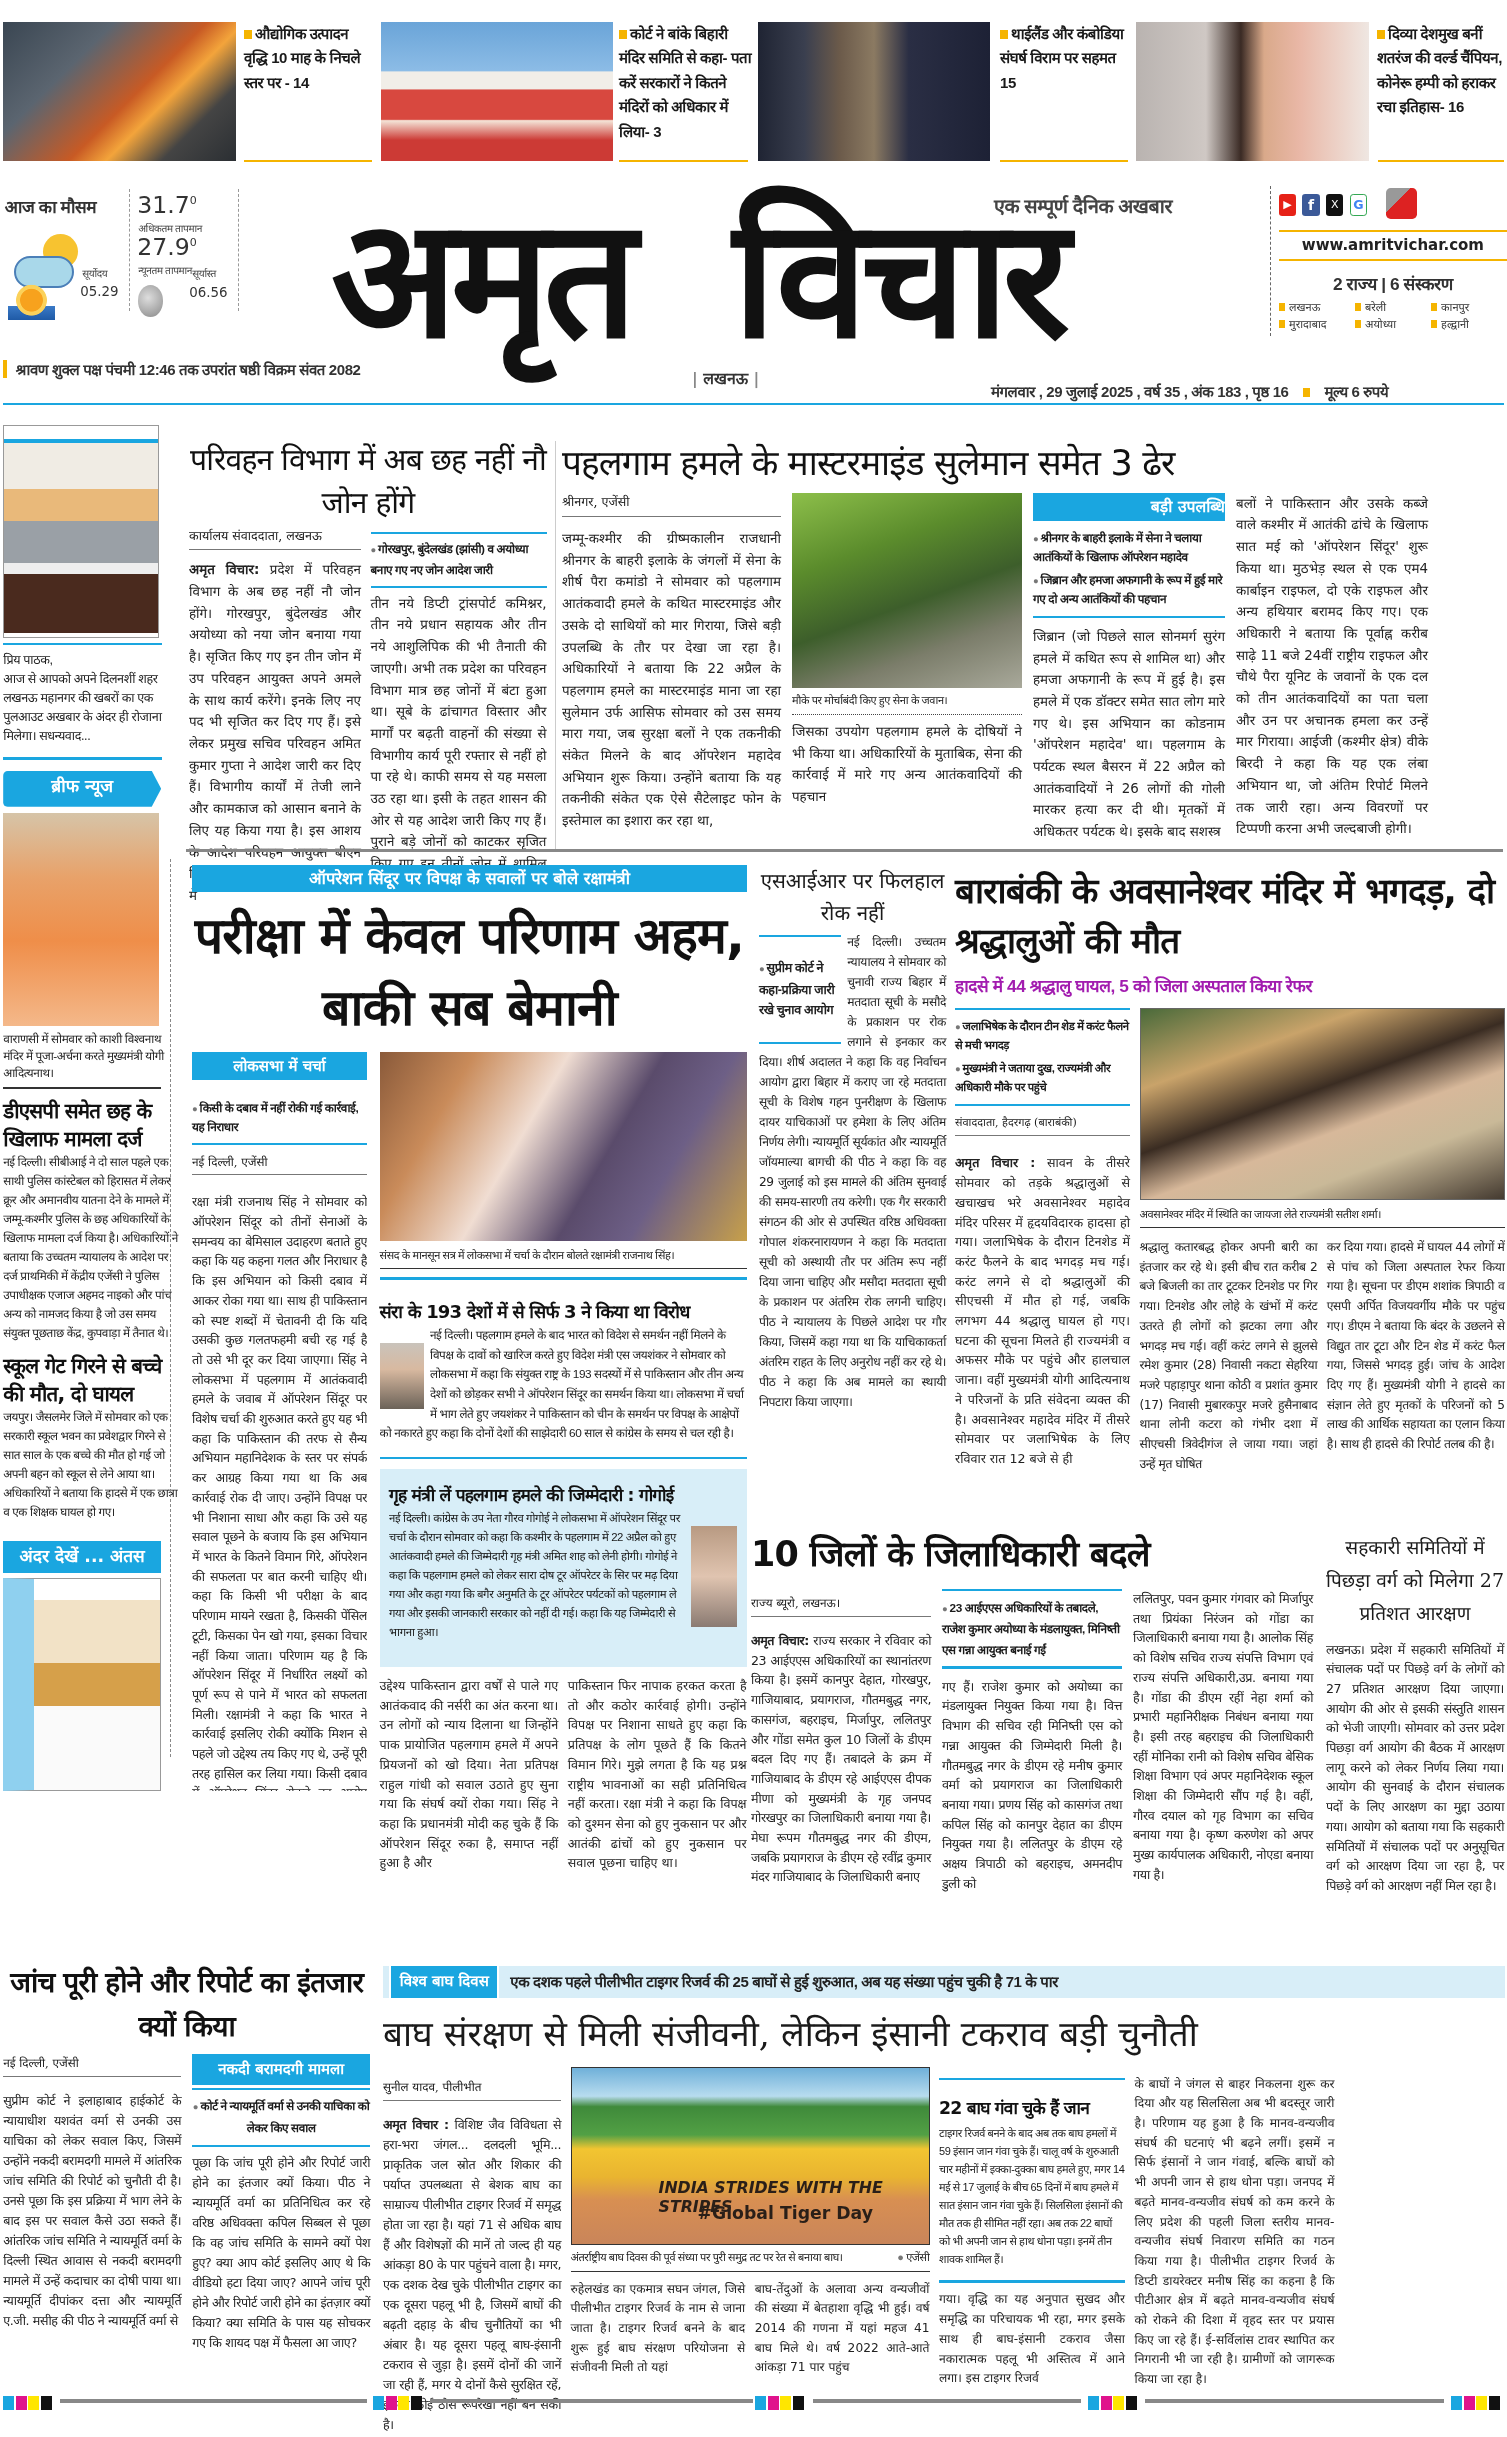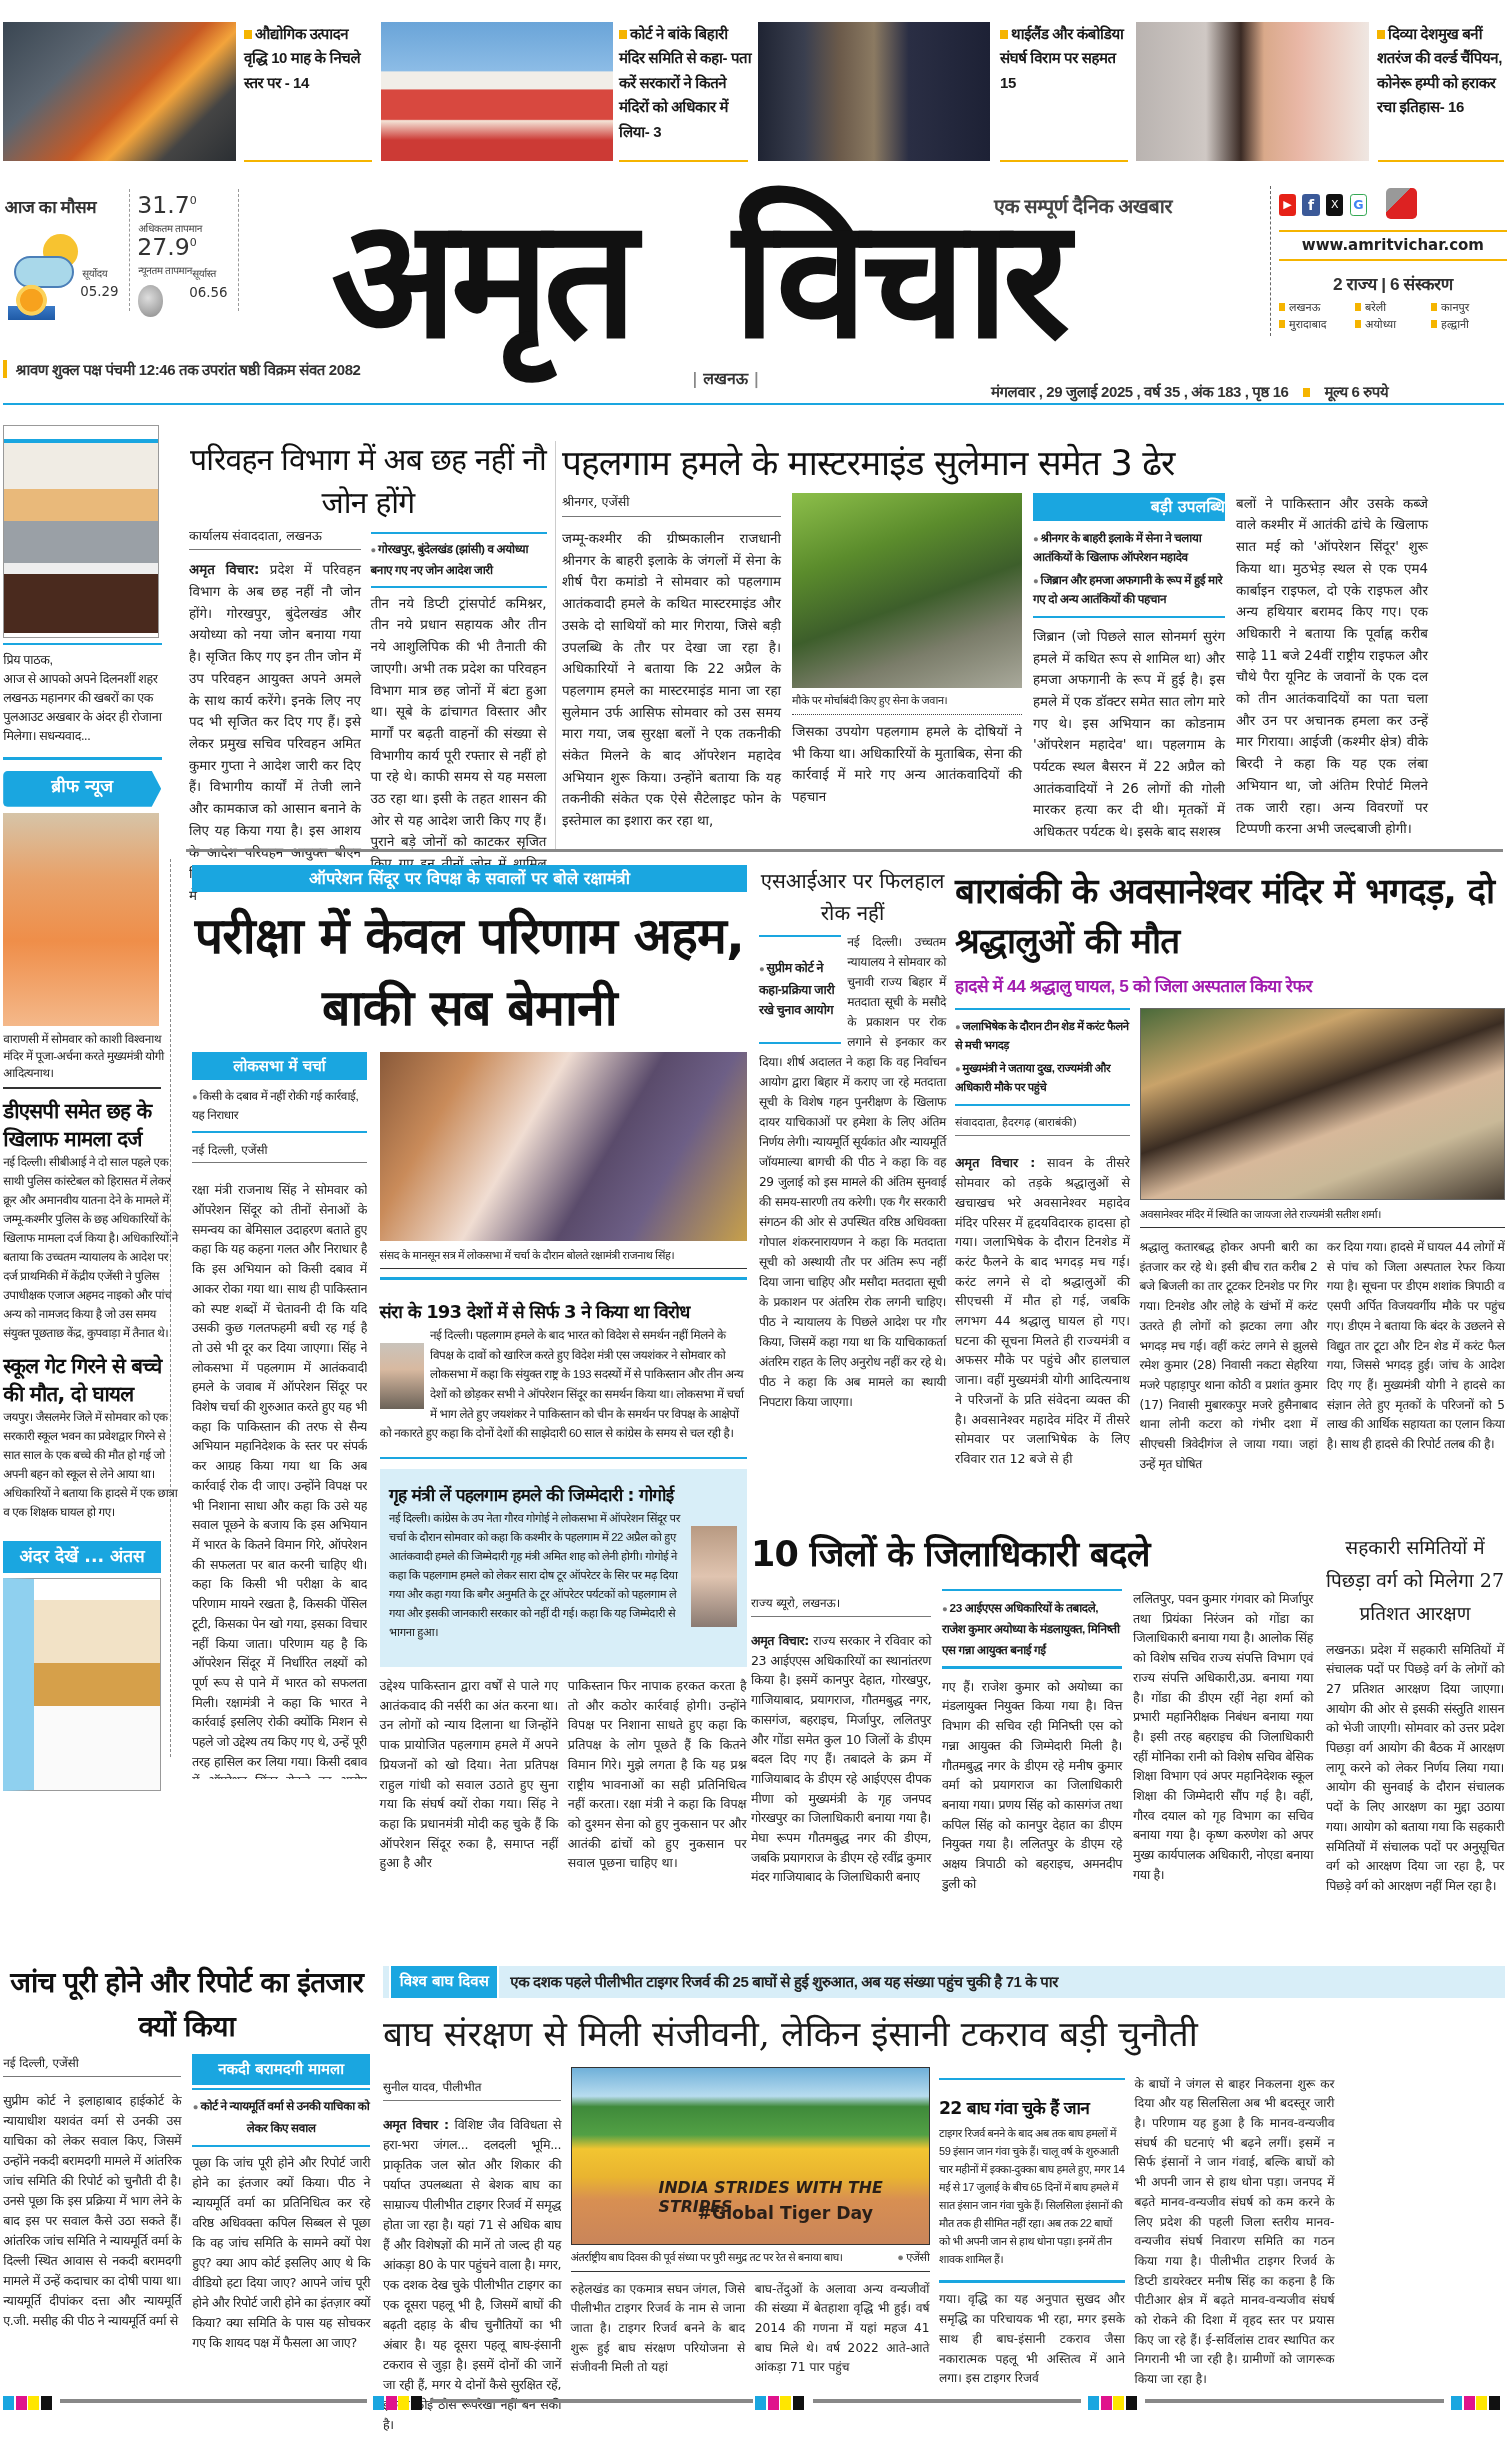--- a/index.html
+++ b/index.html
@@ -165,21 +165,21 @@
   </div>
 </div>
 <div class="abs" style="left:186px;top:849px;width:1317px;height:3.2px;background:#888"></div>
 
 <div class="abs" style="left:192px;top:865px;width:555px">
   <div class="blue" style="height:27px;color:#fff;font-size:16.5px;font-weight:bold;text-align:center;line-height:27px"><span>ऑपरेशन सिंदूर पर विपक्ष के सवालों पर बोले रक्षामंत्री</span></div>
   <div class="hl" style="font-size:50px;line-height:72px;text-align:center;margin-top:7.9px;font-weight:900">परीक्षा में केवल परिणाम अहम, बाकी सब बेमानी</div>
   <div style="display:flex;gap:12.6px;margin-top:7.9px">
     <div style="width:175px">
       <div class="blue" style="height:28px;color:#fff;font-size:15px;font-weight:bold;text-align:center;line-height:28px"><span>लोकसभा में चर्चा</span></div>
-      <div class="cond bullet" style="font-size:11.8px;font-weight:normal;line-height:19px;margin-top:7px">किसी के दबाव में नहीं रोकी गई कार्रवाई, यह निराधार</div>
+      <div class="cond bullet" style="font-size:11.8px;font-weight:bold;line-height:19px;margin-top:19px">किसी के दबाव में नहीं रोकी गई कार्रवाई, यह निराधार</div>
       <div class="hr-blue" style="height:2.4px;margin-top:6.3px"></div>
       <div class="serif" style="font-size:11.8px;margin-top:7.9px;padding-bottom:4.7px;border-bottom:0.8px solid #777">नई दिल्ली, एजेंसी</div>
       <div class="body-txt cond" style="margin-top:17.3px;font-size:12.6px;line-height:19.7px;height:599px;overflow:hidden">रक्षा मंत्री राजनाथ सिंह ने सोमवार को ऑपरेशन सिंदूर को तीनों सेनाओं के समन्वय का बेमिसाल उदाहरण बताते हुए कहा कि यह कहना गलत और निराधार है कि इस अभियान को किसी दबाव में आकर रोका गया था। साथ ही पाकिस्तान को स्पष्ट शब्दों में चेतावनी दी कि यदि उसकी कुछ गलतफहमी बची रह गई है तो उसे भी दूर कर दिया जाएगा। सिंह ने लोकसभा में पहलगाम में आतंकवादी हमले के जवाब में ऑपरेशन सिंदूर पर विशेष चर्चा की शुरुआत करते हुए यह भी कहा कि पाकिस्तान की तरफ से सैन्य अभियान महानिदेशक के स्तर पर संपर्क कर आग्रह किया गया था कि अब कार्रवाई रोक दी जाए। उन्होंने विपक्ष पर भी निशाना साधा और कहा कि उसे यह सवाल पूछने के बजाय कि इस अभियान में भारत के कितने विमान गिरे, ऑपरेशन की सफलता पर बात करनी चाहिए थी। कहा कि किसी भी परीक्षा के बाद परिणाम मायने रखता है, किसकी पेंसिल टूटी, किसका पेन खो गया, इसका विचार नहीं किया जाता। परिणाम यह है कि ऑपरेशन सिंदूर में निर्धारित लक्ष्यों को पूर्ण रूप से पाने में भारत को सफलता मिली। रक्षामंत्री ने कहा कि भारत ने कार्रवाई इसलिए रोकी क्योंकि मिशन से पहले जो उद्देश्य तय किए गए थे, उन्हें पूरी तरह हासिल कर लिया गया। किसी दबाव में ऑपरेशन सिंदूर रोकने का आरोप बेबुनियाद है। सिंह ने कहा कि किसी क्षेत्र पर कब्जा करना इस ऑपरेशन का मकसद नहीं था। इसका</div>
     </div>
     <div style="width:367px">
       <div class="photo" style="height:189px;background:linear-gradient(120deg,#8a5a3a 0%,#c98b5a 20%,#f0ddd2 40%,#5a4b6b 60%,#6d5f86 75%,#c7a04a 100%)"></div>
       <div class="cond" style="font-size:11px;margin-top:6.3px;padding-bottom:6.3px;border-bottom:1.6px solid #333">संसद के मानसून सत्र में लोकसभा में चर्चा के दौरान बोलते रक्षामंत्री राजनाथ सिंह।</div>
       <div class="hr-blue" style="height:2.4px;margin-top:7.9px"></div>
       <div class="hl cond" style="font-size:18px;margin-top:19px">संरा के 193 देशों में से सिर्फ 3 ने किया था विरोध</div>
       <div style="margin-top:3.2px;overflow:hidden">

